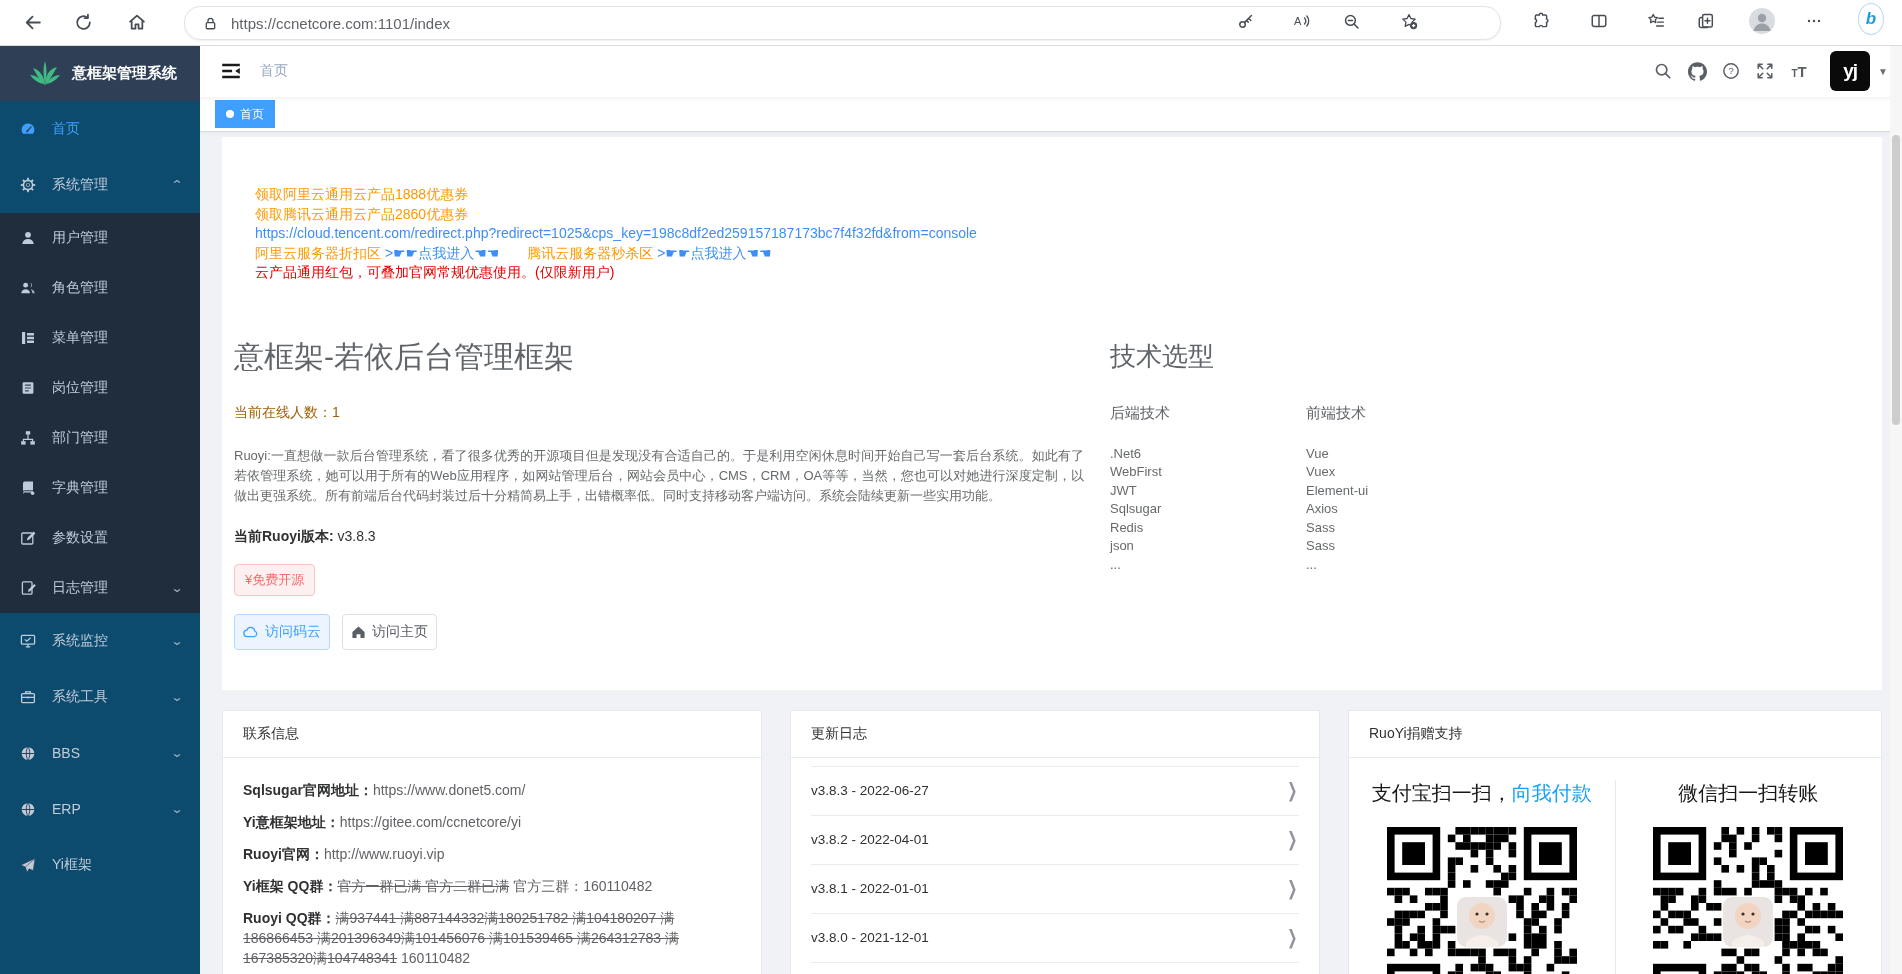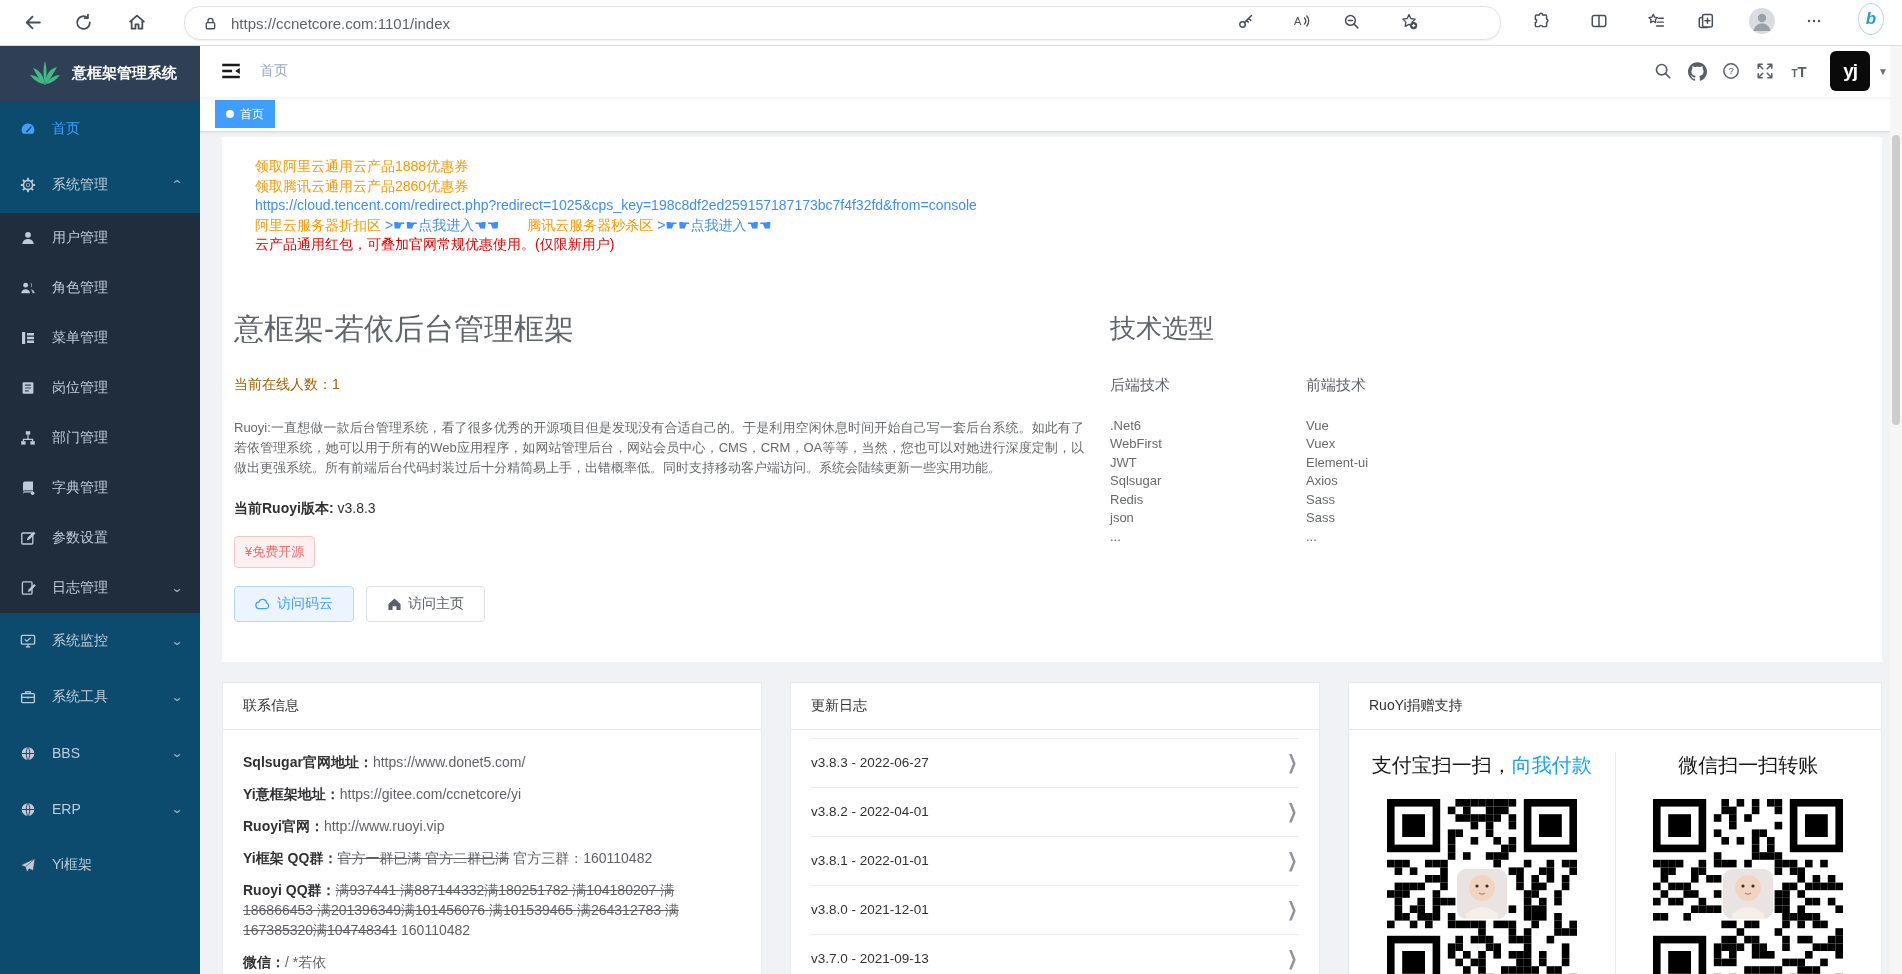--- a/index.html
+++ b/index.html
@@ -33,37 +33,37 @@
   .nav-ico{width:34px;height:52px;display:flex;align-items:center;justify-content:center;color:#5a5e66;cursor:pointer}
   .yj-logo{width:40px;height:40px;background:#0a0a0a;border-radius:6px;color:#fff;display:flex;align-items:center;justify-content:center;font-weight:bold;font-size:19px;margin-left:14px;letter-spacing:-1px}
   .caret{margin-left:8px;color:#6b6f76;font-size:10px}
   .tagsbar{position:absolute;left:200px;top:97px;right:12px;height:34px;background:#fff;border-bottom:1px solid #d8dce5;box-shadow:0 1px 3px rgba(0,0,0,.06);z-index:8;display:flex;align-items:center;padding-left:15px;}
   .tag{height:26px;display:inline-flex;align-items:center;padding:0 10px;font-size:12px;}
   .tag.active{background:#409eff;color:#fff;border:1px solid #409eff;}
   .tag .dot{width:8px;height:8px;border-radius:50%;background:#fff;margin-right:6px;}
   
   .content{position:absolute;left:200px;top:131px;right:12px;bottom:0;background:#f0f2f5;overflow:hidden;padding:6px 8px 0 22px;}
   .panel{background:#fff;padding:18px 24px 40px 12px;}
-  .notice{padding:2px 0 6px 21px;margin-bottom:34px;}
+  .notice{padding:2px 0 6px 21px;margin-bottom:34px;margin-top:28px;}
   .notice-line{font-size:14px;line-height:19.5px;white-space:nowrap;}
   .seg-orange{color:#ff9800}
   .seg-link{color:#3e8ef7;cursor:pointer}
   .seg-red{color:#e60000}
   .seg-plain{color:#606266}
   .cols{display:flex;}
   .col-intro{flex:0 0 852px;}
   .col-tech{flex:1;padding-left:24px;}
   h1.home-title{font-size:30px;font-weight:400;color:#60656a;margin:14px 0 0 0;}
   .online{font-size:14px;color:#a16207;margin-top:26px;}
   .desc{font-size:13px;line-height:20px;color:#676a6c;margin-top:24px;width:850px;text-align:justify;}
   .version{font-size:14px;color:#303133;margin-top:22px;}
   .version b{font-weight:bold}
   .free-tag{display:inline-block;margin-top:18px;padding:6px 10px;background:#fef0f0;border:1px solid #fbc4c4;border-radius:4px;color:#f56c6c;font-size:13px;}
   .btn-row{margin-top:18px;display:flex;}
-  .btn{display:inline-flex;align-items:center;height:34px;padding:0 20px;border-radius:4px;font-size:14px;cursor:pointer;border:1px solid #dcdfe6;background:#fff;color:#5a5e66;}
+  .btn{display:inline-flex;align-items:center;height:34px;padding:0 8px;border-radius:4px;font-size:14px;cursor:pointer;border:1px solid #dcdfe6;background:#fff;color:#5a5e66;}
   .btn .bi{margin-right:6px;display:flex}
   .btn.primary-plain{background:#ecf5ff;border-color:#b3d8ff;color:#409eff;}
   .btn + .btn{margin-left:12px;}
   h2.tech-title{font-size:26px;font-weight:400;color:#60656a;margin:16px 0 0 0;}
   .tech-cols{display:flex;margin-top:30px;}
   .tech-col{width:196px;}
   .tech-head{font-size:15px;color:#5f6468;margin-bottom:22px;}
   .tech-item{font-size:13px;color:#676a6c;line-height:18.5px;}
   
   .cards-row{display:flex;margin-top:20px;gap:28px;align-items:flex-start;}

